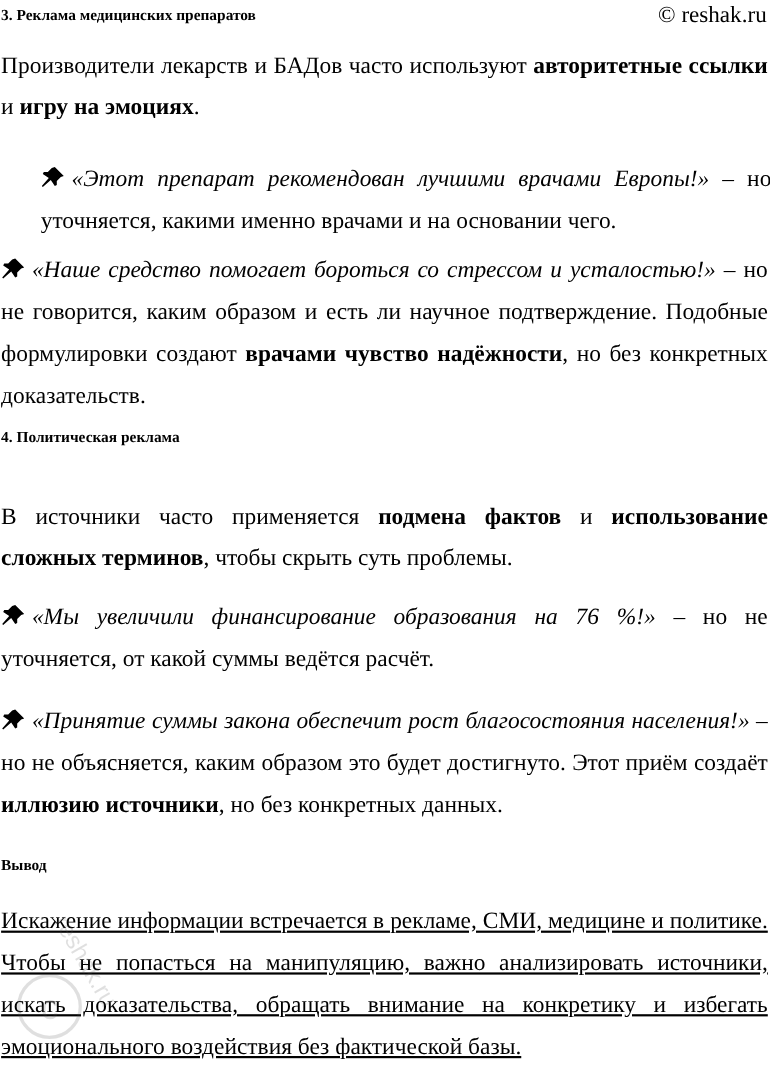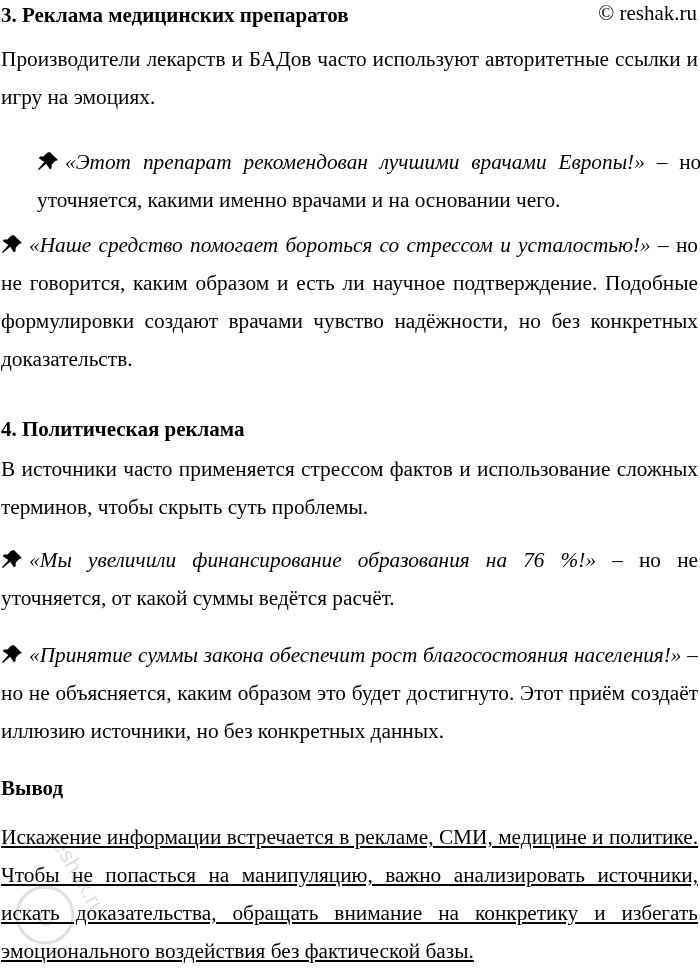--- a/index.html
+++ b/index.html
@@ -3,31 +3,31 @@
 <meta charset="utf-8">
 <style>
   html, body { margin: 0; padding: 0; background: #ffffff; }
   body {
     width: 700px; height: 969px; overflow: hidden; position: relative;
     font-family: "Liberation Serif", "DejaVu Serif", serif;
     color: #000000;
   }
   .page { position: absolute; left: 0; top: 0; width: 700px; }
   .h {
-    font-weight: bold; font-size: 21px; line-height: 26px;
+    font-weight: bold; font-size: 14px; line-height: 26px;
     margin: 0; padding-left: 1px; white-space: nowrap;
   }
   .copyright {
     position: absolute; right: 3px; top: 0; font-size: 21px; line-height: 26px; font-family: Liberation Serif, serif;
   }
   .p {
     font-size: 21.3px; line-height: 38px; margin: 0;
     text-align: justify; padding: 0 2px 0 1px;
   }
-  .p b { font-weight: normal; }
+  .p b { font-weight: bold; }
   .p i { font-style: italic; }
   .pin {
     display: inline-block; width: 22px; height: 20px; vertical-align: -2px;
     margin-right: 6px;
   }
   .watermark {
     position: absolute; left: 10px; top: 820px; width: 100px; height: 140px;
     opacity: 0.18; pointer-events: none;
   }
 </style>
@@ -49,24 +49,24 @@
         <path d="M14 1 L23 10 L20 11 L16 15 L16 19 L14 20 L10 14 L2 21 L1 20 L8 12 L2 8 L3 6 L7 6 L11 2 Z" fill="#000"></path>
       </svg><i>«Этот препарат рекомендован лучшими врачами Европы!»</i><span> – но не уточняется, какими именно врачами и на основании чего.</span>
   </p>
 
   <p class="p" style="position:absolute; top:226px; left:0; width:697px;">
     <svg class="pin" viewBox="0 0 24 22">
         <path d="M14 1 L23 10 L20 11 L16 15 L16 19 L14 20 L10 14 L2 21 L1 20 L8 12 L2 8 L3 6 L7 6 L11 2 Z" fill="#000"></path>
       </svg><i>«Наше средство помогает бороться со стрессом и усталостью!»</i><span> – но не говорится, каким образом и есть ли научное подтверждение. Подобные формулировки создают </span><b>врачами чувство надёжности</b><span>, но без конкретных доказательств.</span>
   </p>
 
-  <h3 class="h" style="position:absolute; top:416px; left:0;">4. Политическая реклама</h3>
+  <h3 class="h" style="position:absolute; top:386px; left:0;">4. Политическая реклама</h3>
 
   <p class="p" style="position:absolute; top:450px; left:0; width:697px;">
-    <span>В источники часто применяется </span><b>стрессом фактов</b><span> и </span><b>использование сложных терминов</b><span>, чтобы скрыть суть проблемы.</span>
+    <span>В источники часто применяется </span><b>подмена фактов</b><span> и </span><b>использование сложных терминов</b><span>, чтобы скрыть суть проблемы.</span>
   </p>
 
   <p class="p" style="position:absolute; top:541px; left:0; width:697px;">
     <svg class="pin" viewBox="0 0 24 22">
         <path d="M14 1 L23 10 L20 11 L16 15 L16 19 L14 20 L10 14 L2 21 L1 20 L8 12 L2 8 L3 6 L7 6 L11 2 Z" fill="#000"></path>
       </svg><i>«Мы увеличили финансирование образования на 76 %!»</i><span> – но не уточняется, от какой суммы ведётся расчёт.</span>
   </p>
 
   <p class="p" style="position:absolute; top:636px; left:0; width:697px;">
     <svg class="pin" viewBox="0 0 24 22">

